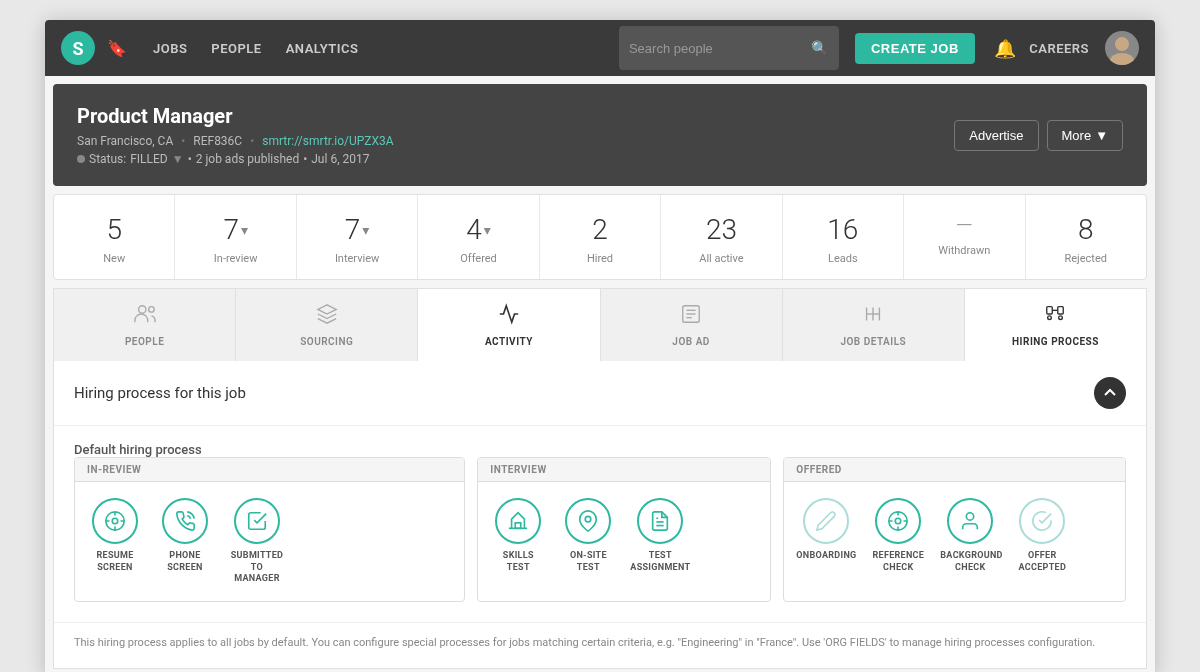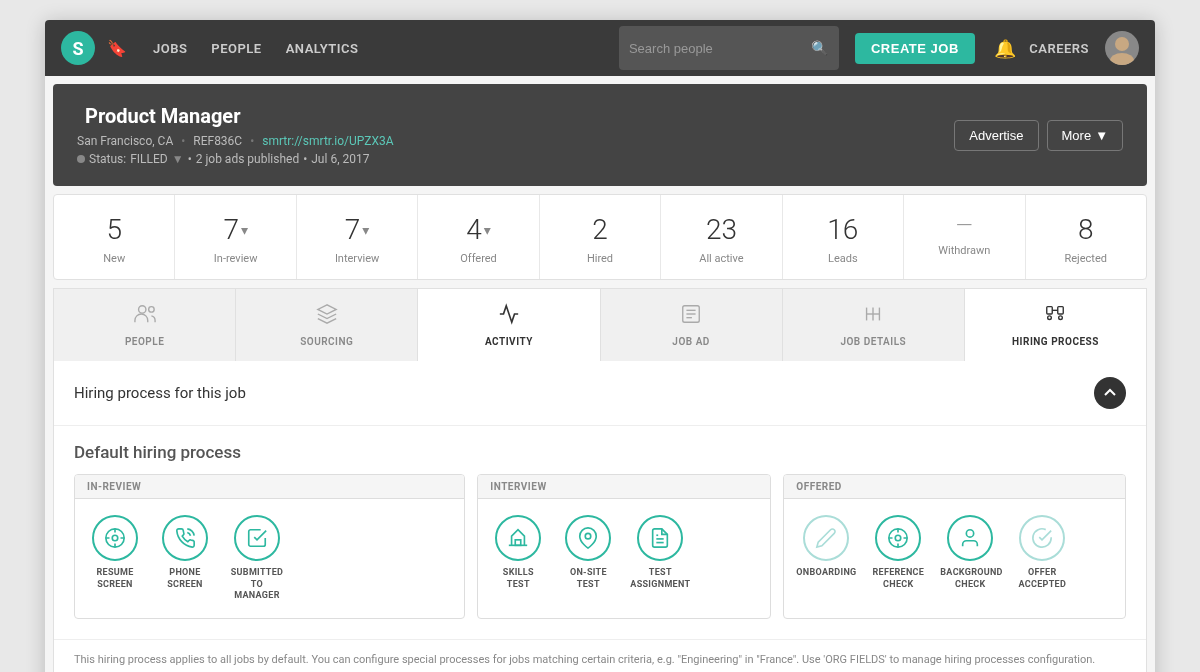--- a/index.html
+++ b/index.html
@@ -95,21 +95,21 @@
       background: #444;
       padding: 20px 24px;
       color: white;
       display: flex;
       align-items: center;
       justify-content: space-between;
       margin: 8px;
       border-radius: 4px;
     }
     .job-title {
-      font-size: 20px; font-weight: 700; margin-bottom: 6px; margin-left: 8px;
+      font-size: 20px; font-weight: 700; margin-bottom: 6px;
     }
     .job-meta {
       font-size: 12px; color: #bbb; display: flex; gap: 8px; align-items: center; margin-bottom: 4px;
     }
     .job-meta span { }
     .job-meta .dot { color: #777; }
     .job-status {
       font-size: 12px; color: #bbb; display: flex; align-items: center; gap: 4px;
     }
     .status-dot {
@@ -219,21 +219,21 @@
     .collapse-btn {
       width: 32px; height: 32px;
       background: #333;
       border-radius: 50%;
       display: flex; align-items: center; justify-content: center;
       cursor: pointer;
       color: white; font-size: 14px;
     }
     .hiring-body { padding: 16px 20px 20px; }
     .default-label {
-      font-size: 17px; color: #555; margin-bottom: 12px; font-weight: 500;
+      font-size: 13px; color: #555; font-weight: 500;
     }
     .process-stages {
       display: flex;
       gap: 12px;
     }
     .stage {
       border: 1px solid #ddd;
       border-radius: 4px;
       overflow: hidden;
     }

